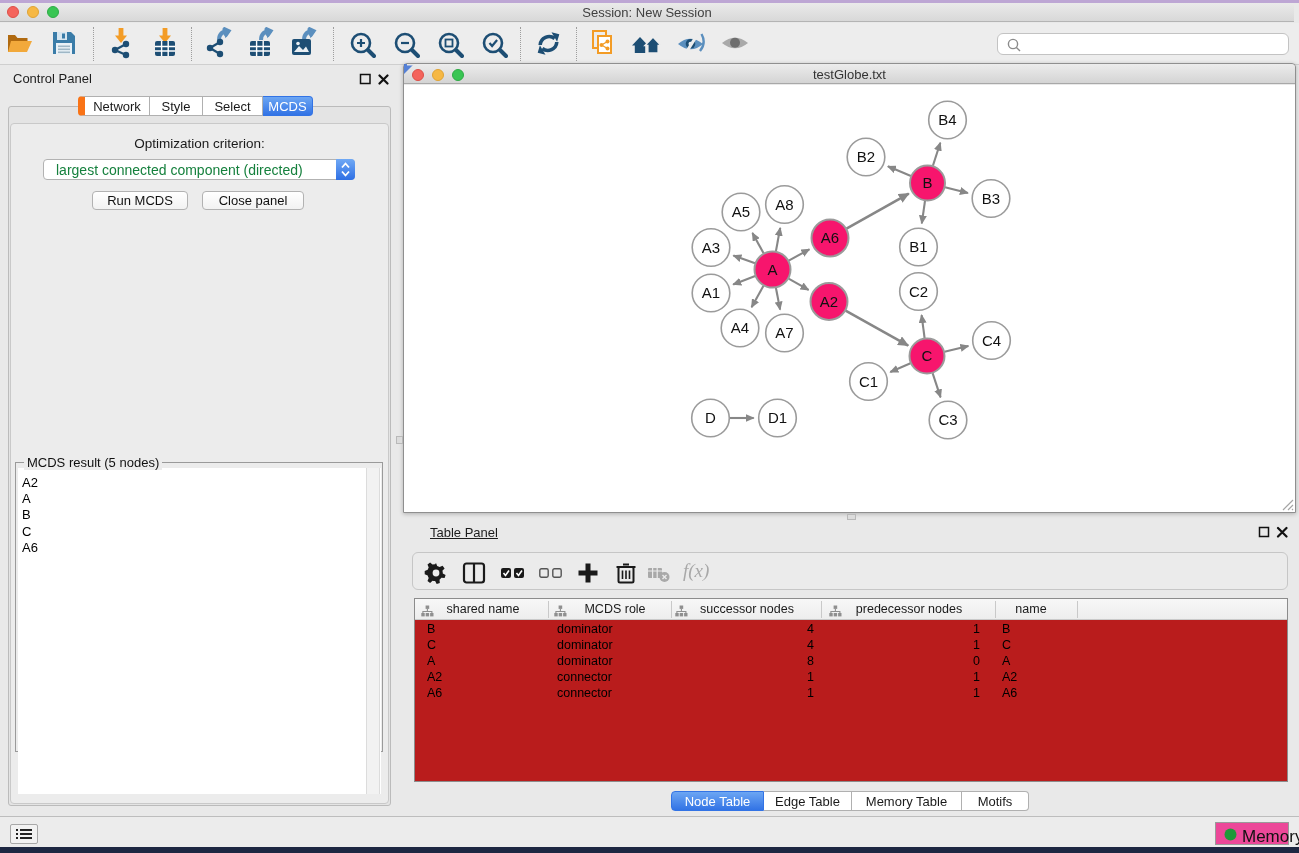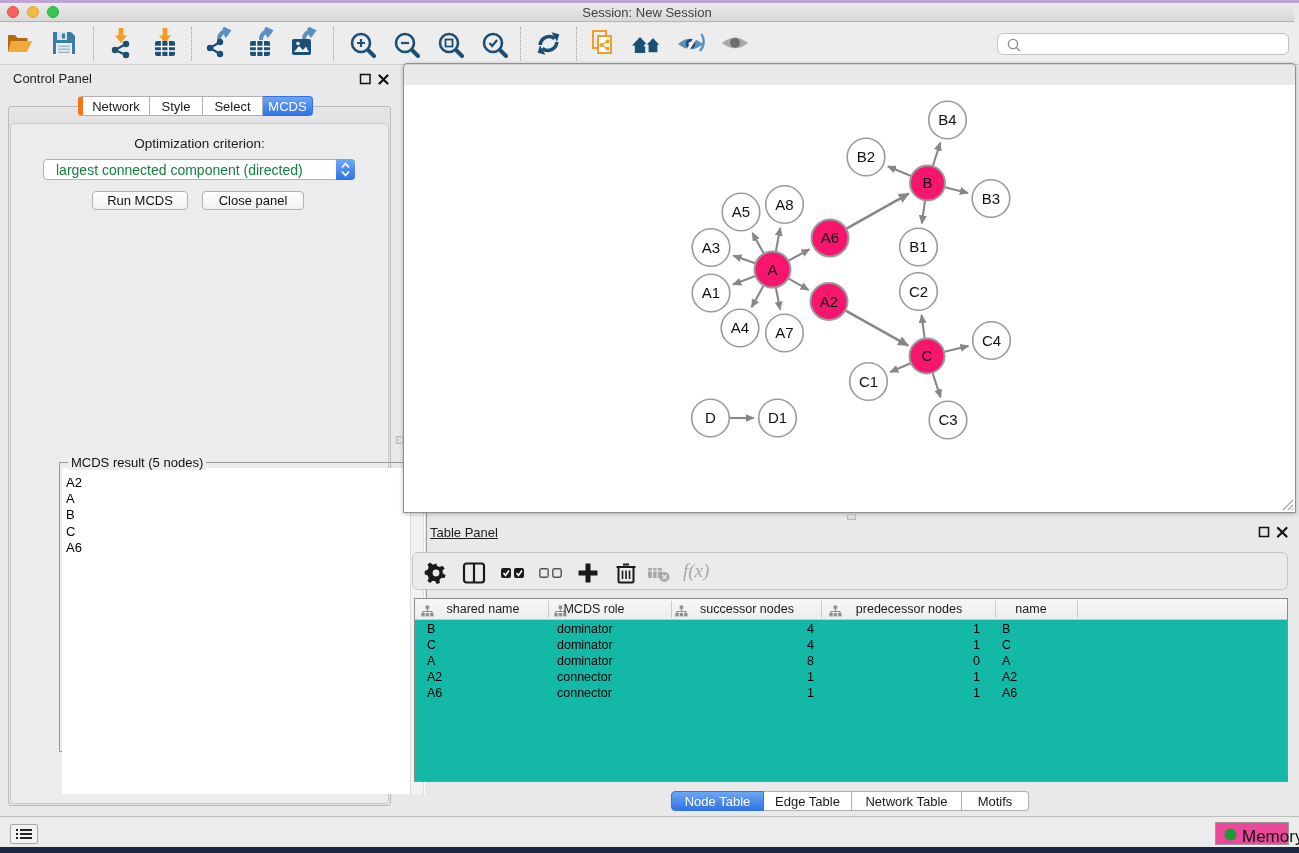--- a/index.html
+++ b/index.html
@@ -11,43 +11,43 @@
 #toolbar { position:absolute; left:0; top:23px; width:1299px; height:42px; background:#ededed; border-bottom:1px solid #cfcfcf; }
 .tsep { position:absolute; top:4px; height:34px; width:0; border-left:1px dotted #9d9d9d; }
 #search { position:absolute; left:997px; top:10px; width:292px; height:22px; background:#fff; border:1px solid #c3c3c3; border-radius:6px; }
 
 #cp-title { position:absolute; left:13px; top:71px; font-size:13px; color:#1d1d1d; }
 .winbtns { position:absolute; font-size:12px; color:#111; }
 #cp-box { position:absolute; left:8px; top:106px; width:383px; height:700px; background:#e4e4e4; border:1px solid #bbb; border-radius:3px; }
 #cp-inner { position:absolute; left:10px; top:123px; width:379px; height:681px; background:#ececec; border:1px solid #c9c9c9; border-radius:4px; }
 .tabstrip { position:absolute; display:flex; height:20px; }
 .tab { height:20px; line-height:19px; font-size:13px; color:#1a1a1a; background:#fff; border:1px solid #b0b0b0; border-left:none; text-align:center; }
-.tab.first { border-left:5px solid #f97316; border-radius:4px 0 0 4px; }
+.tab.first { border-left:7px solid #f97316; border-radius:4px 0 0 4px; }
 .tab.last { border-radius:0 4px 4px 0; }
 .tab.sel { background:linear-gradient(#6ca6f3,#3273e5); color:#fff; border-color:#3273e5; }
 #opt-label { position:absolute; left:0; top:136px; width:399px; text-align:center; font-size:13.5px; color:#1a1a1a; }
 #dropdown { position:absolute; left:43px; top:159px; width:312px; height:21px; background:#fff; border:1px solid #b2b2b2; border-radius:4px; }
 #dropdown .txt { position:absolute; left:12px; top:1.5px; font-size:14px; color:#15803d; }
 #dd-btn { position:absolute; right:-1px; top:-1px; width:19px; height:21px; background:linear-gradient(#70a9f5,#2e6fe4); border-radius:0 4px 4px 0; }
 .btn { position:absolute; height:19px; background:linear-gradient(#ffffff,#f2f2f2); border:1px solid #b2b2b2; border-radius:4px; font-size:13px; color:#111; text-align:center; line-height:17px; }
-#fieldset { position:absolute; left:15px; top:462px; width:368px; height:290px; border:1px solid #9a9a9a;margin-left:44px; }
+#fieldset { position:absolute; left:15px; top:462px; width:368px; height:290px; border:1px solid #9a9a9a; }
 #legend { position:absolute; left:8px; top:-8px; background:#ececec; padding:0 3px; font-size:13px; color:#111; z-index:3; }
 #mlist { position:absolute; left:2px; top:5px; width:363px; height:326px; background:#fff; font-size:13px; color:#000; padding-top:7px; }
 #mlist div { height:16.2px; padding-left:4px; line-height:16px; }
 #msb { position:absolute; right:2px; top:5px; width:14px; height:326px; background:#f2f2f2; border-left:1px solid #dcdcdc; border-right:1px solid #dcdcdc; }
 
 #gwin { position:absolute; left:403px; top:63px; width:893px; height:450px; border:1px solid #8f8f8f; border-radius:4px 4px 0 0; box-shadow:0 1px 4px rgba(0,0,0,0.25); }
 #gtitle { position:absolute; left:0; top:0; width:100%; height:20px; background:linear-gradient(#ececec,#d4d4d4); border-bottom:1px solid #a8a8a8; border-radius:4px 4px 0 0; }
 #gtitle .t { position:absolute; top:3px; width:100%; text-align:center; font-size:13px; color:#333; }
 #gcanvas { position:absolute; left:0; top:21px; width:891px; height:427px; background:#fff; }
 
 #tp-title { position:absolute; left:430px; top:525px; font-size:13px; color:#1d1d1d;text-decoration:underline; }
 #tp-tools { position:absolute; left:412px; top:552px; width:876px; height:38px; background:#ebebeb; border:1px solid #c6c6c6; border-radius:6px; }
 #fx { position:absolute; left:683px; top:560px; font-family:"Liberation Serif",serif; font-style:italic; font-size:19px; color:#a8a8a8; }
-#ttable { position:absolute; left:414px; top:598px; width:874px; height:184px; background:#14b8a6; border:1px solid #8c8c8c; }
+#ttable { position:absolute; left:414px; top:598px; width:874px; height:184px; background:#b91c1c; border:1px solid #8c8c8c; }
 #thead { position:absolute; left:0; top:0; width:872px; height:21px; background:linear-gradient(#f7f7f7,#ededed); border-bottom:1px solid #c9c9c9; }
 .hcell { position:absolute; top:0; height:21px; font-size:12.5px; color:#1a1a1a; text-align:center; line-height:21px; }
 .hdiv { position:absolute; top:2px; height:17px; width:0; border-left:1px solid #c9c9c9; }
 .hico { position:absolute; top:4px; }
 .trow { position:absolute; left:0; width:872px; height:16px; font-size:12.5px; color:#000; }
 .trow span { position:absolute; top:1px; }
 .trow .r { text-align:right; }
 .btab { position:absolute; top:791px; height:20px; line-height:19px; font-size:13px; color:#1a1a1a; background:#fff; border:1px solid #b0b0b0; border-left:none; text-align:center; }
 
 #statusbar { position:absolute; left:0; top:816px; width:1299px; height:31px; background:#ececec; border-top:1px solid #bdbdbd; }
@@ -223,20 +223,30 @@
       <div>A2</div>
       <div>A</div>
       <div>B</div>
       <div>C</div>
       <div>A6</div>
     </div>
   <div id="msb"></div>
 </div>
 
 <div id="gwin">
+  <div id="gtitle">
+    <svg width="10" height="10" style="position:absolute;left:0;top:0">
+        <path d="M0 0 L10 0 L0 10 Z" fill="#3b6fd4" opacity="0.85"></path>
+        <path d="M3 0 L10 0 L10 1.5 L3 1.5 Z" fill="#e8e8e8"></path>
+      </svg>
+    <div class="tl" style="left:8px;top:4.5px;width:12px;height:12px;background:#f4645c;border:0.5px solid #dd4f47"></div>
+    <div class="tl" style="left:28px;top:4.5px;width:12px;height:12px;background:#f6b844;border:0.5px solid #e0a334"></div>
+    <div class="tl" style="left:48px;top:4.5px;width:12px;height:12px;background:#39c553;border:0.5px solid #2eab45"></div>
+    <div class="t">testGlobe.txt</div>
+  </div>
   <div id="gcanvas">
   <svg width="891" height="428" style="position:absolute;left:0;top:0">
 <defs>
 <marker id="arw" markerWidth="9" markerHeight="8" refX="8" refY="4" orient="auto" markerUnits="userSpaceOnUse">
             <path d="M0,0 L9,4 L0,8 z" fill="#878787"></path>
           </marker>
 <marker id="arwB" markerWidth="11" markerHeight="10" refX="10" refY="5" orient="auto" markerUnits="userSpaceOnUse">
             <path d="M0,0 L11,5 L0,10 z" fill="#878787"></path>
           </marker>
 </defs>
@@ -370,21 +380,21 @@
         </svg></span>
       <div class="hcell" style="left:8px;width:120px">shared name</div>
     <div class="hdiv" style="left:133px"></div>
     <span class="hico" style="left:139px"><svg width="13" height="12" viewBox="0 0 13 12">
           <rect x="4.6" y="0.5" width="3.6" height="3.4" fill="#8f8f8f"></rect>
           <path d="M6.4 3.8 v2.6 M1.9 8.5 v-2 h9 v2" stroke="#8f8f8f" stroke-width="1.1" fill="none"></path>
           <rect x="0.3" y="8" width="3.4" height="3.4" fill="#8f8f8f"></rect>
           <rect x="4.7" y="8" width="3.4" height="3.4" fill="#8f8f8f"></rect>
           <rect x="9.1" y="8" width="3.4" height="3.4" fill="#8f8f8f"></rect>
         </svg></span>
-      <div class="hcell" style="left:119px;width:120px">MCDS role</div>
+      <div class="hcell" style="left:140px;width:120px">MCDS role</div>
     <div class="hdiv" style="left:256px"></div>
     <span class="hico" style="left:260px"><svg width="13" height="12" viewBox="0 0 13 12">
           <rect x="4.6" y="0.5" width="3.6" height="3.4" fill="#8f8f8f"></rect>
           <path d="M6.4 3.8 v2.6 M1.9 8.5 v-2 h9 v2" stroke="#8f8f8f" stroke-width="1.1" fill="none"></path>
           <rect x="0.3" y="8" width="3.4" height="3.4" fill="#8f8f8f"></rect>
           <rect x="4.7" y="8" width="3.4" height="3.4" fill="#8f8f8f"></rect>
           <rect x="9.1" y="8" width="3.4" height="3.4" fill="#8f8f8f"></rect>
         </svg></span>
       <div class="hcell" style="left:272px;width:120px">successor nodes</div>
     <div class="hdiv" style="left:406px"></div>
@@ -432,21 +442,21 @@
       <span style="left:12px">A6</span>
       <span style="left:142px">connector</span>
       <span class="r" style="left:250px;width:149px">1</span>
       <span class="r" style="left:400px;width:165px">1</span>
       <span style="left:587px">A6</span>
     </div>
 
 </div>
 <div class="btab" style="left:671px;width:93px;border-left:1px solid #b0b0b0;border-radius:4px 0 0 4px;background:linear-gradient(#6ca6f3,#3273e5);color:#fff;border-color:#3273e5">Node Table</div>
 <div class="btab" style="left:764px;width:88px">Edge Table</div>
-<div class="btab" style="left:852px;width:110px">Network Table</div>
+<div class="btab" style="left:852px;width:110px">Memory Table</div>
 <div class="btab" style="left:962px;width:67px;border-radius:0 4px 4px 0">Motifs</div>
 
 <div style="position:absolute;left:396px;top:436px;width:7px;height:8px;background:#dcdcdc;border:1px solid #b9b9b9"></div>
 <div style="position:absolute;left:847px;top:513.5px;width:9px;height:6px;background:#dcdcdc;border:1px solid #b9b9b9"></div>
 <div id="statusbar"></div>
 <div id="listbtn">
     <svg width="26" height="18" style="position:absolute;left:0;top:0">
       <g stroke="#222" stroke-width="1.8">
         <path d="M9 5 h12 M9 9 h12 M9 13 h12"></path>
       </g>

